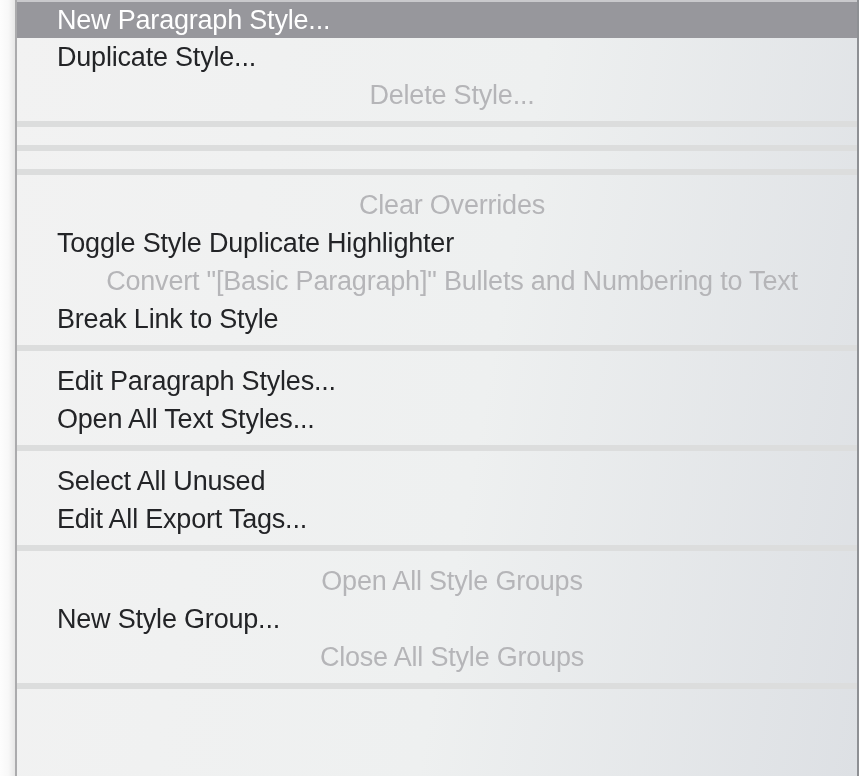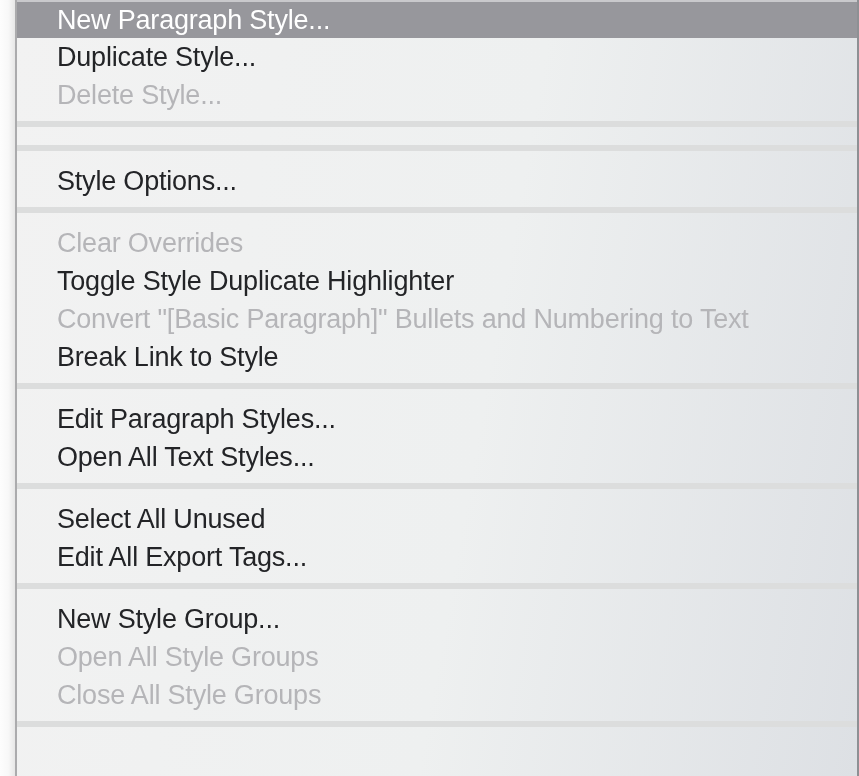--- a/index.html
+++ b/index.html
@@ -49,20 +49,21 @@
     color: #232427;
   }
   .menu-item.highlighted {
     height: 36px;
     background: #97979c;
     color: #ffffff;
     text-align: right;
   }
   .menu-item.disabled {
     color: #b5b5b8;
+    justify-content: center;
   }
   .separator {
     height: 24px;
     position: relative;
   }
   .separator-line {
     position: absolute;
     top: 7px;
     left: 0;
     right: 0;
@@ -91,23 +92,20 @@
 
     <div class="separator">
       <div class="separator-line"></div>
     </div>
 
 
     <div class="separator">
       <div class="separator-line"></div>
     </div>
 
-    <div class="menu-item enabled">
-      <span>Style Options...</span>
-    </div>
 
     <div class="separator">
       <div class="separator-line"></div>
     </div>
 
     <div class="menu-item disabled">
       <span>Clear Overrides</span>
     </div>
     <div class="menu-item enabled">
       <span>Toggle Style Duplicate Highlighter</span>
@@ -138,25 +136,25 @@
       <span>Select All Unused</span>
     </div>
     <div class="menu-item enabled">
       <span>Edit All Export Tags...</span>
     </div>
 
     <div class="separator">
       <div class="separator-line"></div>
     </div>
 
+    <div class="menu-item disabled">
+      <span>Open All Style Groups</span>
+    </div>
     <div class="menu-item enabled">
       <span>New Style Group...</span>
-    </div>
-    <div class="menu-item disabled">
-      <span>Open All Style Groups</span>
     </div>
     <div class="menu-item disabled">
       <span>Close All Style Groups</span>
     </div>
 
     <div class="separator">
       <div class="separator-line"></div>
     </div>
   </div>
 </div>

